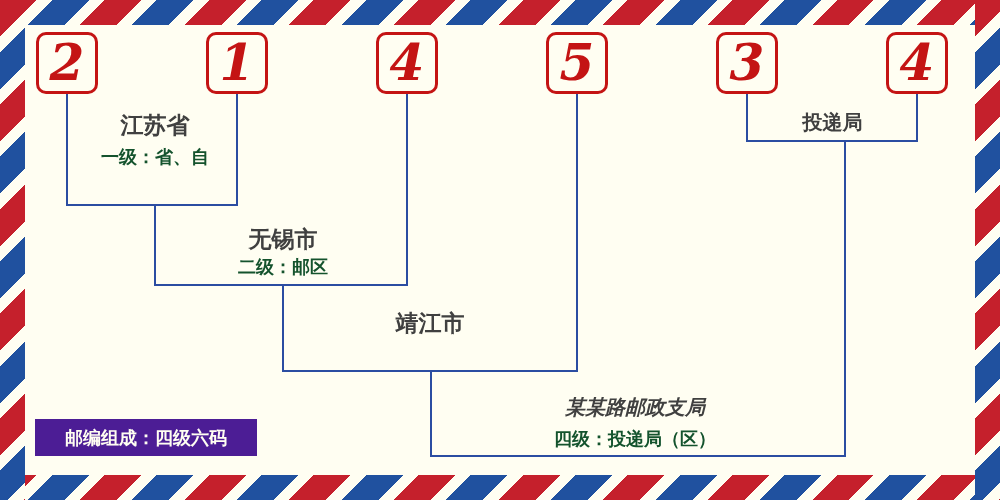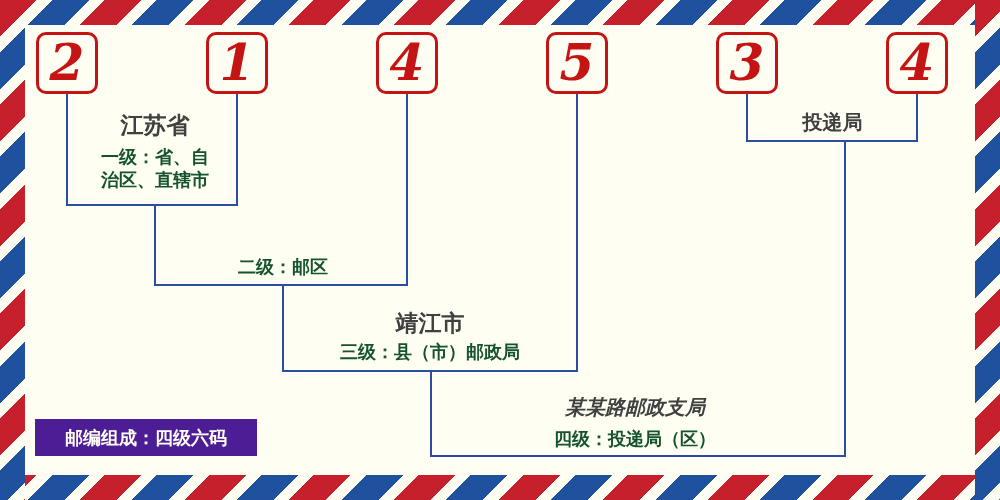--- a/index.html
+++ b/index.html
@@ -90,26 +90,25 @@
   <div class="ln v" style="left:430px; top:370px; height:87px;"></div>
   <div class="ln h" style="left:430px; top:455px; width:416px;"></div>
   <div class="ln v" style="left:844px; top:140px; height:317px;"></div>
 
   <div class="ln v" style="left:746px; top:94px;  height:48px;"></div>
   <div class="ln v" style="left:916px; top:94px;  height:48px;"></div>
   <div class="ln h" style="left:746px; top:140px; width:172px;"></div>
 
   <div class="lbl lbl-blue" style="left:75px; top:112px; width:160px;">江苏省</div>
   <div class="lbl lbl-red" style="left:65px; top:146px; width:180px;">一级：省、自</div>
-  <div class="lbl lbl-red" style="left:65px; top:169px; width:180px;">治区、直辖市</div>
 
+  <div class="lbl lbl-blue" style="left:203px; top:226px; width:160px;">无锡市</div>
   <div class="lbl lbl-red" style="left:203px; top:256px; width:160px;">二级：邮区</div>
 
   <div class="lbl lbl-blue" style="left:350px; top:310px; width:160px;">靖江市</div>
-  <div class="lbl lbl-red" style="left:310px; top:341px; width:240px;">三级：县（市）邮政局</div>
 
   <div class="lbl lbl-blue sm" style="left:525px; top:395px; width:220px;font-style:italic;">某某路邮政支局</div>
   <div class="lbl lbl-red" style="left:525px; top:428px; width:220px;">四级：投递局（区）</div>
 
   <div class="lbl lbl-blue sm" style="left:770px; top:110px; width:125px;">投递局</div>
 
   <div class="badge">
     <span>邮编组成：四级六码</span>
   </div>
 

